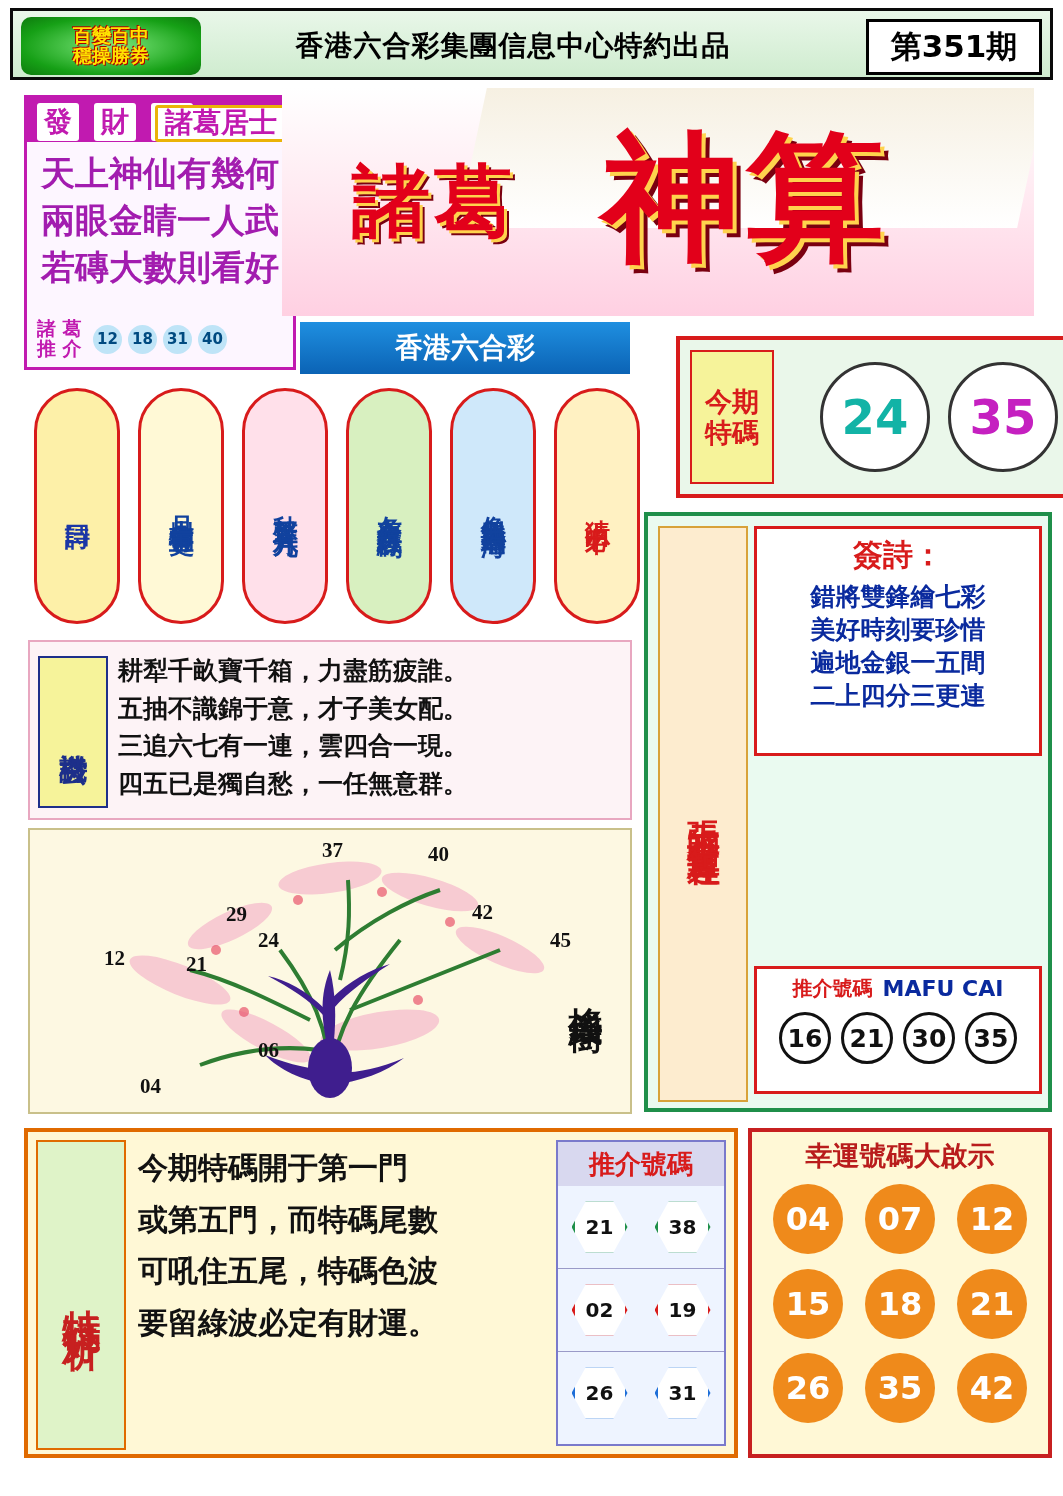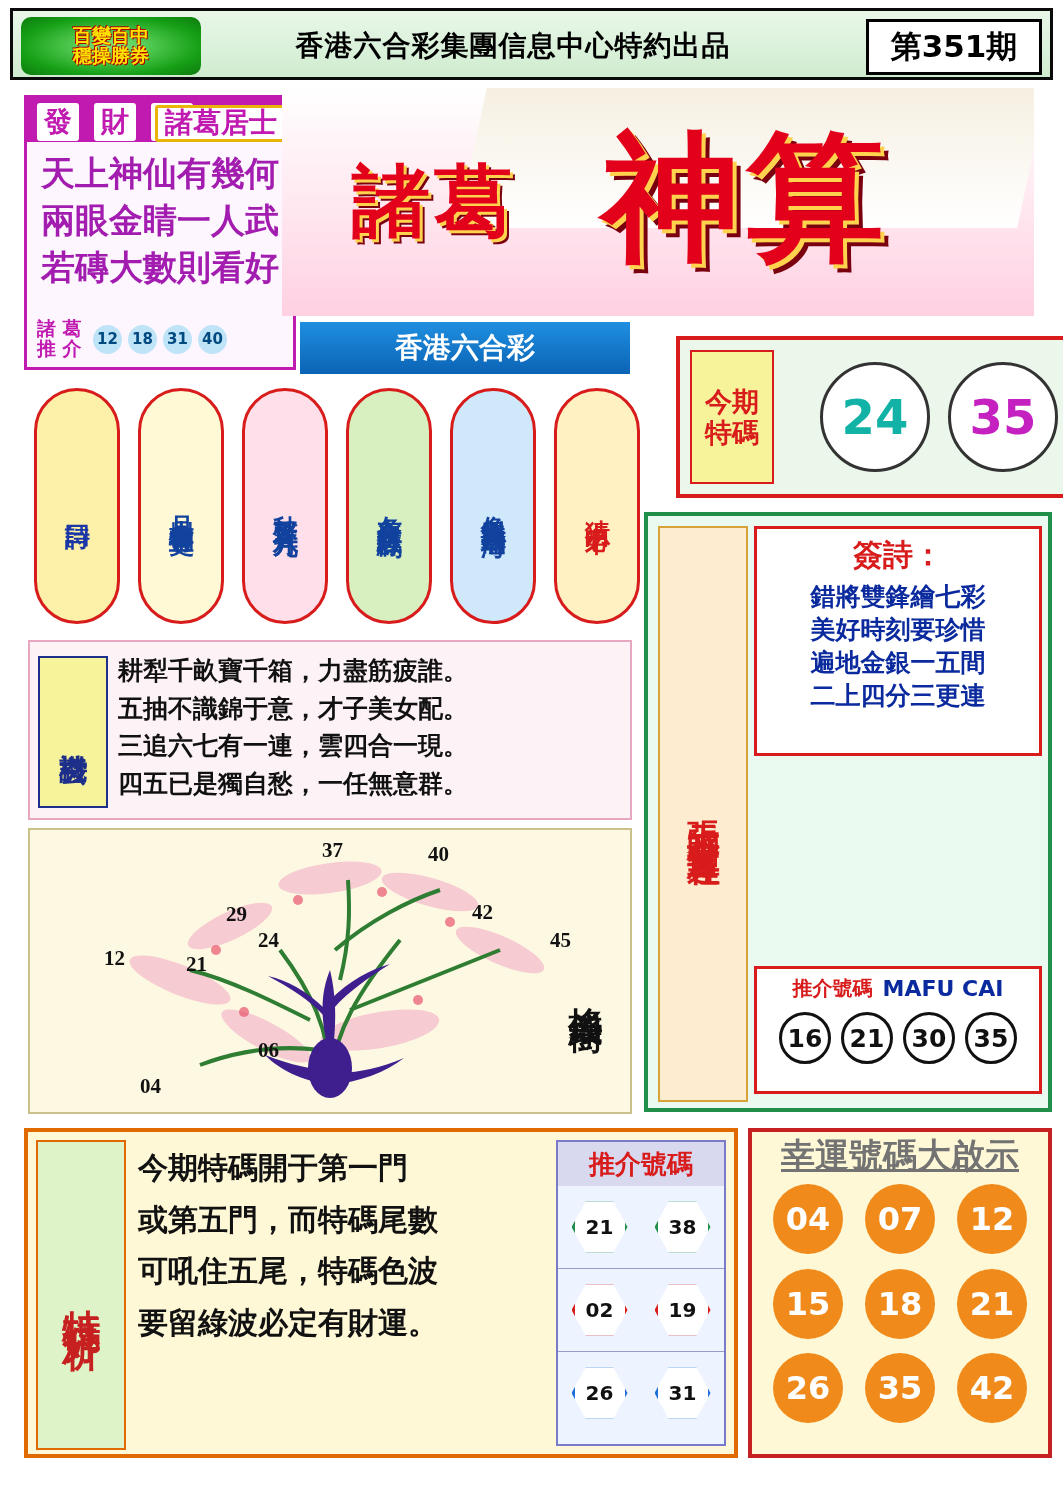--- a/index.html
+++ b/index.html
@@ -142,21 +142,21 @@
   .hexball{width:50px;height:50px;display:flex;align-items:center;justify-content:center;
        font-size:20px;font-weight:bold;color:#111;background:#ffffff;border:3px solid #1f8f4a;
        clip-path:polygon(25% 5%,75% 5%,100% 50%,75% 95%,25% 95%,0% 50%);}
   .hexball.r{border-color:#d81b1b;}
   .hexball.b{border-color:#1f6fd8;}
 
   
   .lucky{position:absolute;left:748px;top:1128px;width:304px;height:330px;
        background:#fff8d6;border:4px solid #c72020;box-sizing:border-box;}
   .lucky-hd{height:48px;display:flex;align-items:center;justify-content:center;
-       font-size:34px;font-weight:bold;color:#737373;text-decoration:underline;}
+       font-size:27px;font-weight:bold;color:#b91c1c;}
   .lucky-grid{display:grid;grid-template-columns:repeat(3,1fr);grid-template-rows:repeat(3,1fr);
        gap:8px;padding:4px 14px 12px 14px;height:262px;box-sizing:border-box;}
   .lnum{display:flex;align-items:center;justify-content:center;border-radius:50%;
        background:#ef8a1b;color:#ffffff;font-size:32px;font-weight:bold;
        width:70px;height:70px;margin:0 auto;}
 </style>
 </head>
 <body>
 
 <div class="page">

